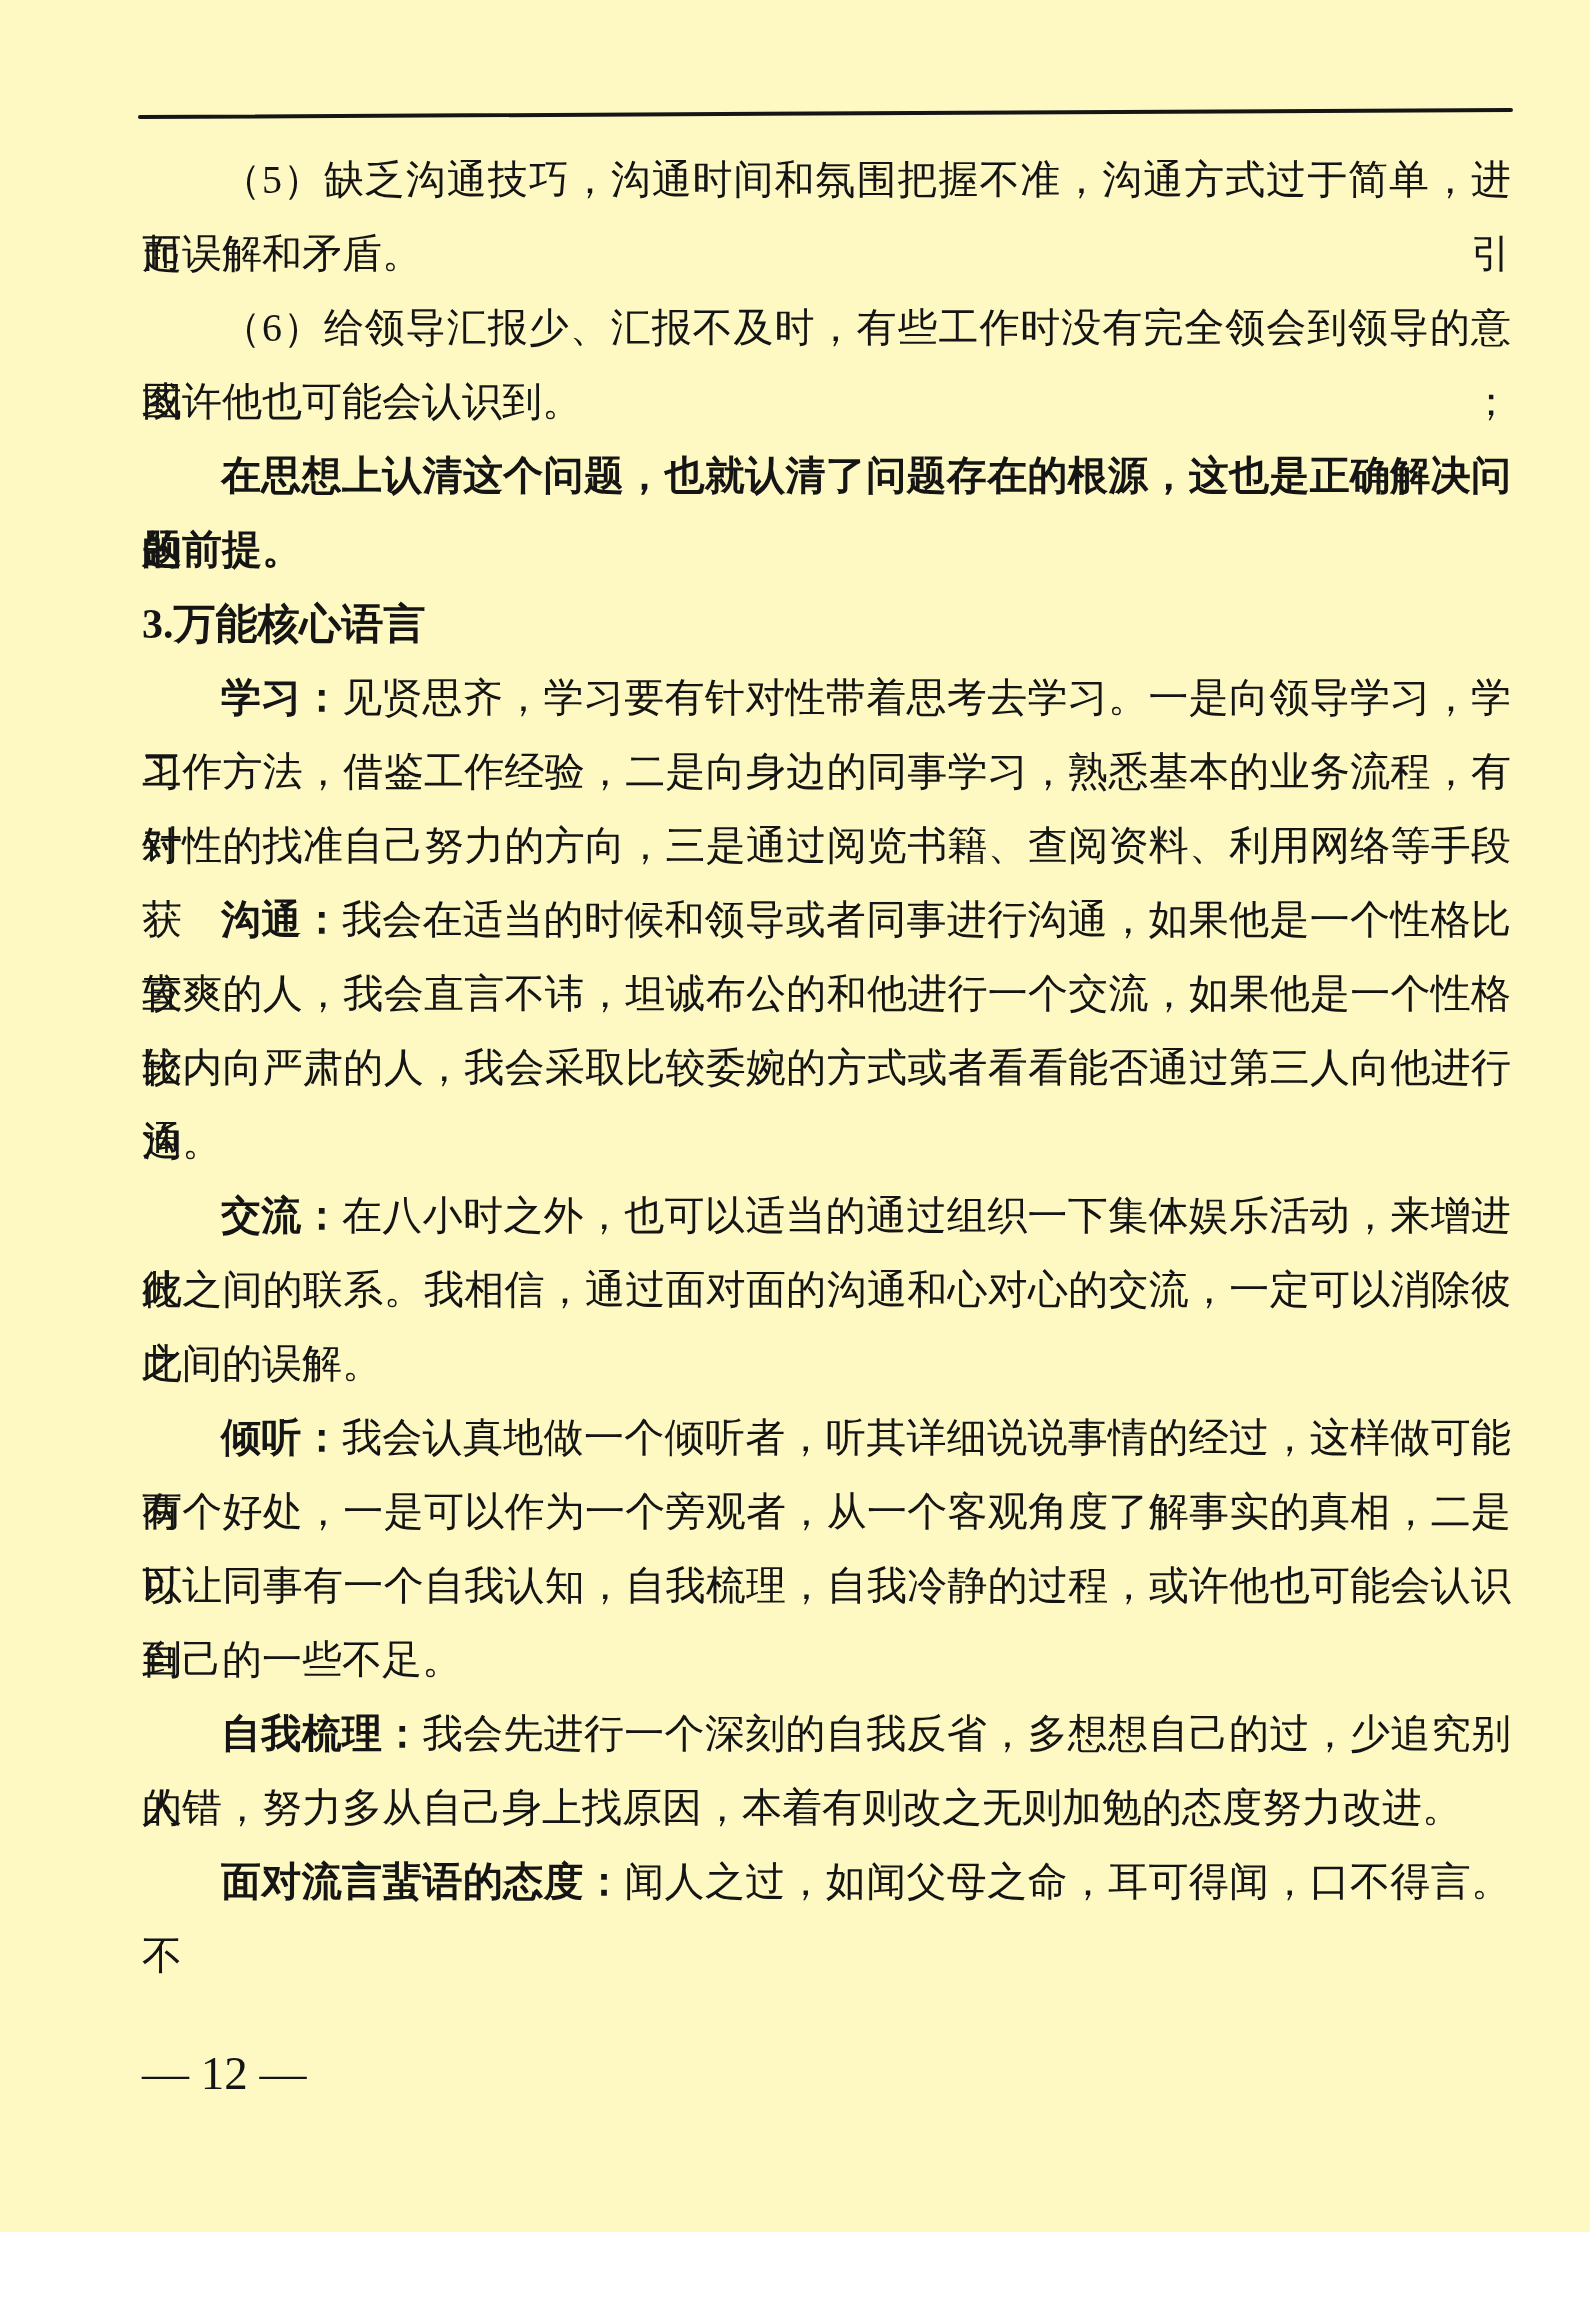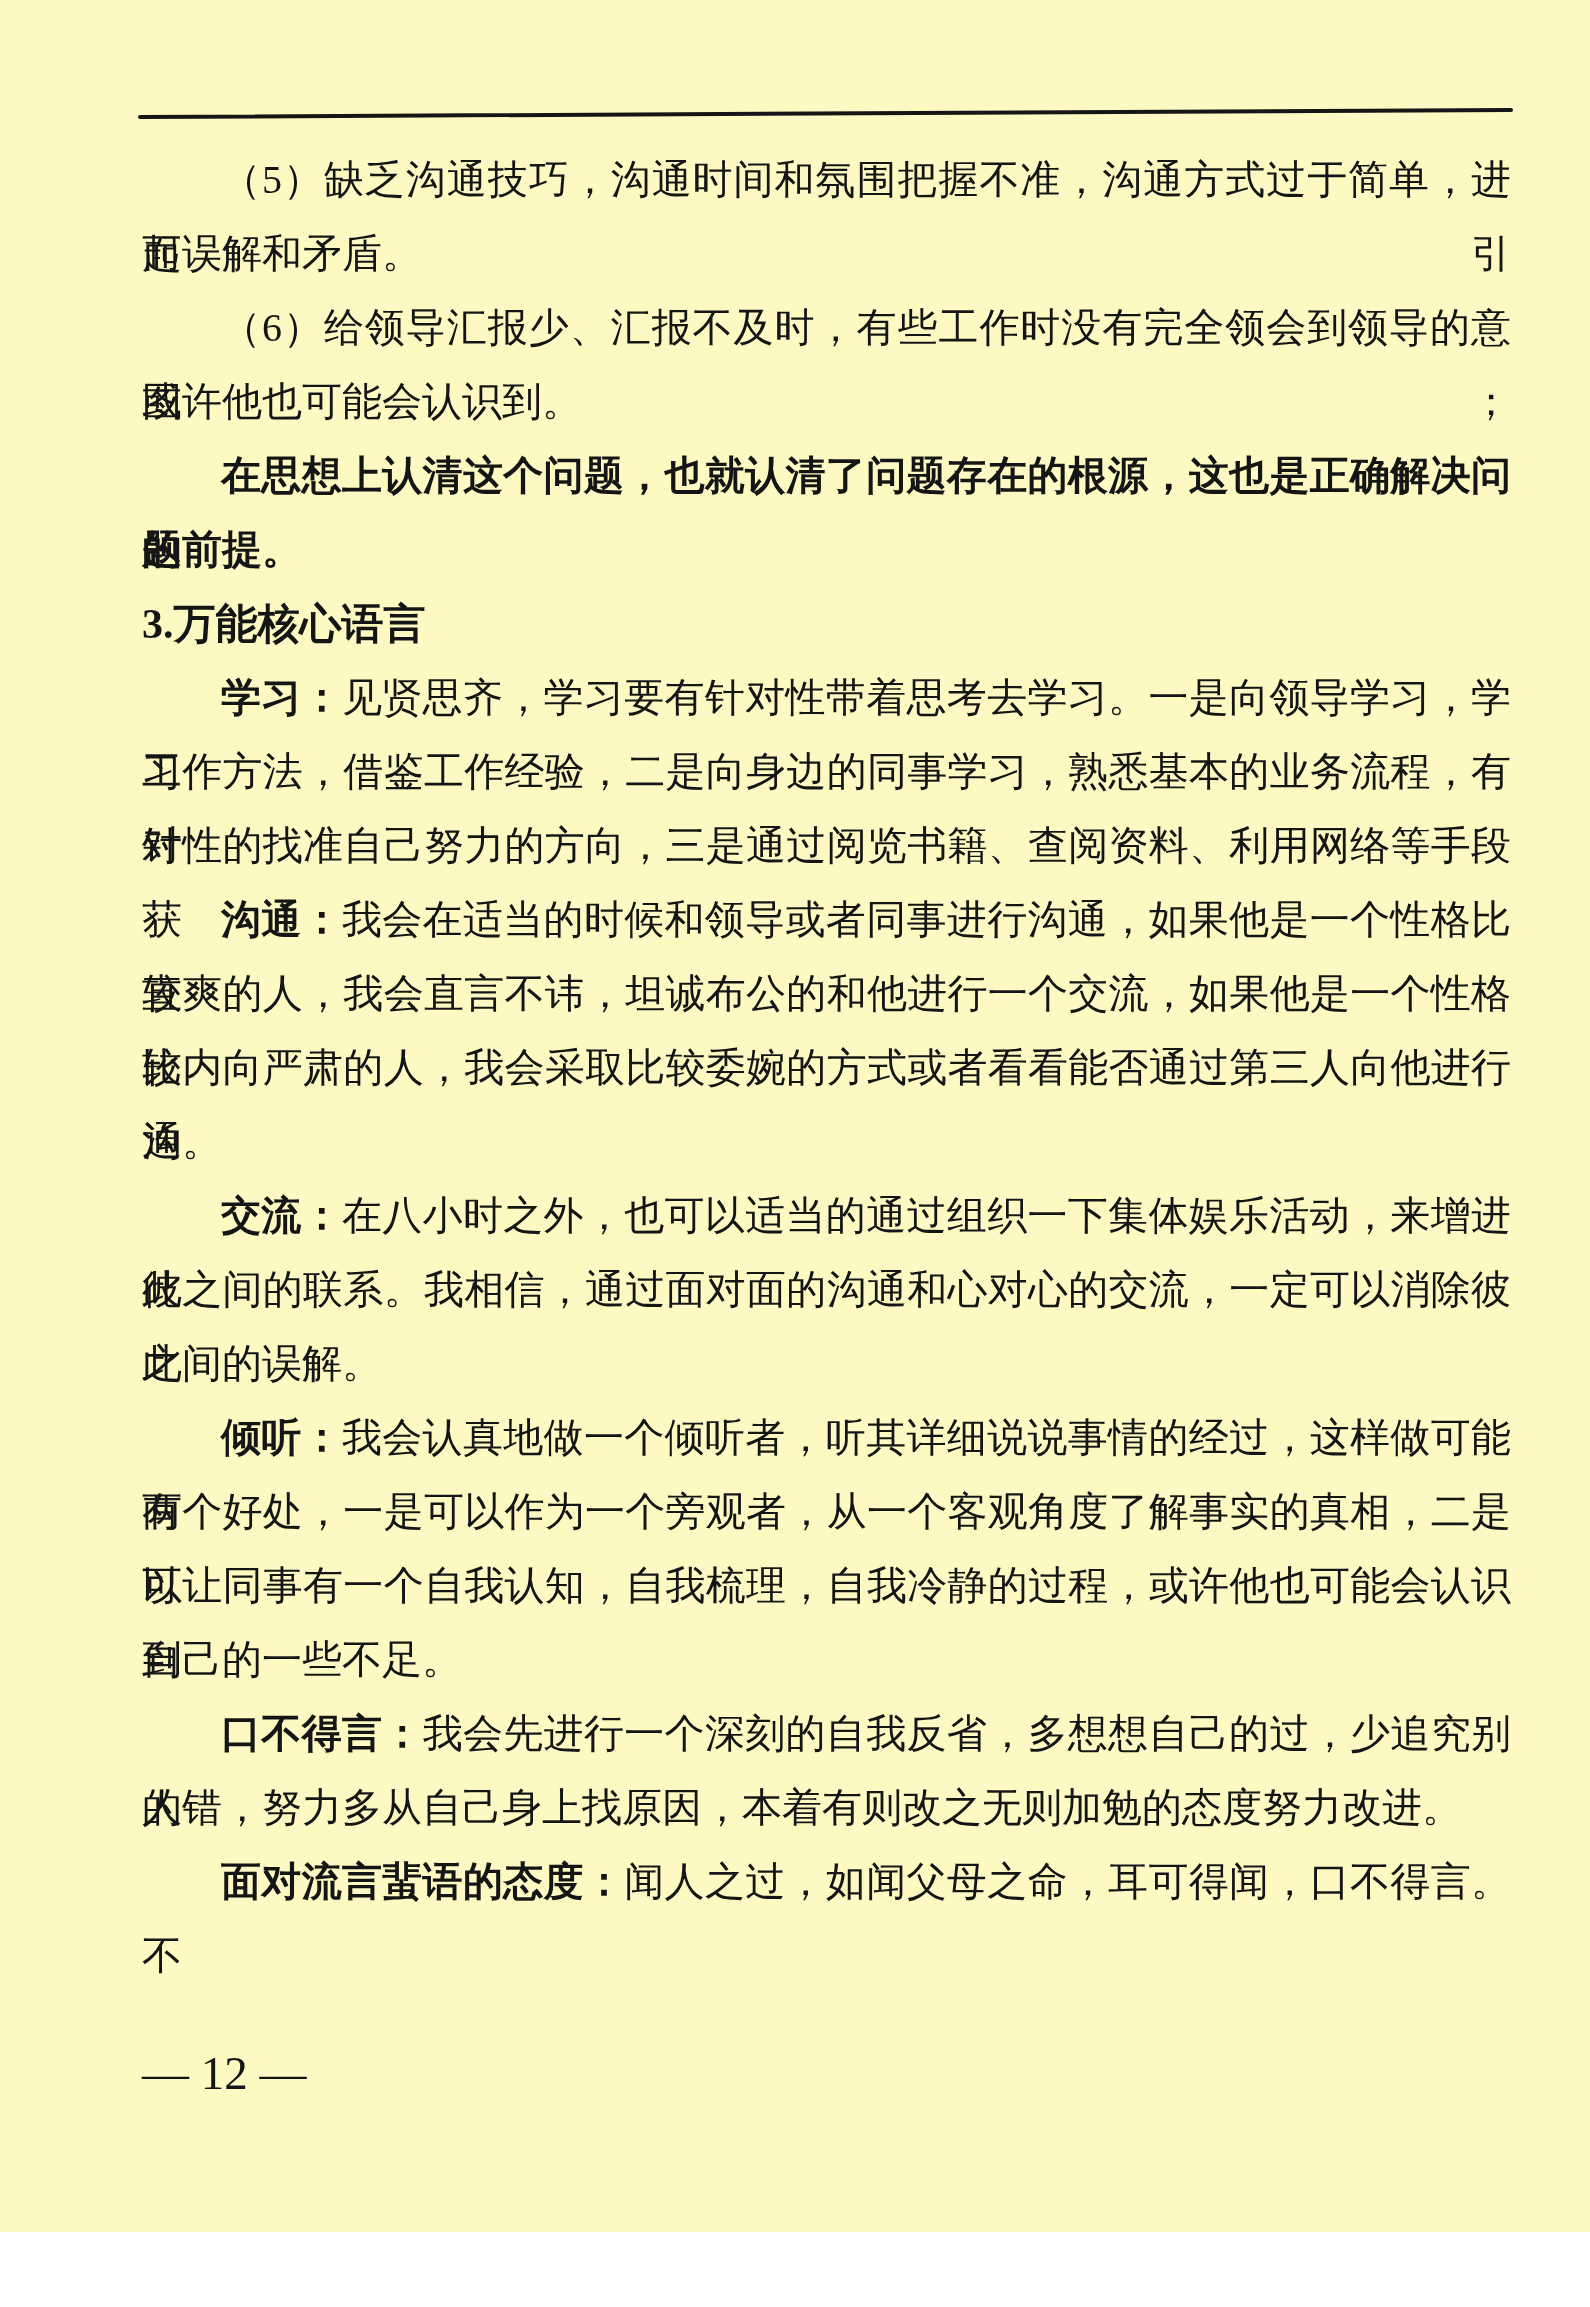--- a/index.html
+++ b/index.html
@@ -87,19 +87,19 @@
       <div class="line fill"><span class="run">直爽的人，我会直言不讳，坦诚布公的和他进行一个交流，如果他是一个性格比</span></div>
       <div class="line fill"><span class="run">较内向严肃的人，我会采取比较委婉的方式或者看看能否通过第三人向他进行沟</span></div>
       <div class="line"><span class="run">通。</span></div>
       <div class="line fill indent"><span class="run bold">交流：</span><span class="run">在八小时之外，也可以适当的通过组织一下集体娱乐活动，来增进彼</span></div>
       <div class="line fill"><span class="run">此之间的联系。我相信，通过面对面的沟通和心对心的交流，一定可以消除彼此</span></div>
       <div class="line"><span class="run">之间的误解。</span></div>
       <div class="line fill indent"><span class="run bold">倾听：</span><span class="run">我会认真地做一个倾听者，听其详细说说事情的经过，这样做可能有</span></div>
       <div class="line fill"><span class="run">两个好处，一是可以作为一个旁观者，从一个客观角度了解事实的真相，二是可</span></div>
       <div class="line fill"><span class="run">以让同事有一个自我认知，自我梳理，自我冷静的过程，或许他也可能会认识到</span></div>
       <div class="line"><span class="run">自己的一些不足。</span></div>
-      <div class="line fill indent"><span class="run bold">口不得言：</span><span class="run">我会先进行一个深刻的自我反省，多想想自己的过，少追究别人</span></div>
+      <div class="line fill indent"><span class="run bold">自我梳理：</span><span class="run">我会先进行一个深刻的自我反省，多想想自己的过，少追究别人</span></div>
       <div class="line"><span class="run">的错，努力多从自己身上找原因，本着有则改之无则加勉的态度努力改进。</span></div>
       <div class="line fill indent"><span class="run bold">面对流言蜚语的态度：</span><span class="run">闻人之过，如闻父母之命，耳可得闻，口不得言。不</span></div>
     </div>
   <div class="page-number">— 12 —</div>
 </div>
 
 
 </body></html>

